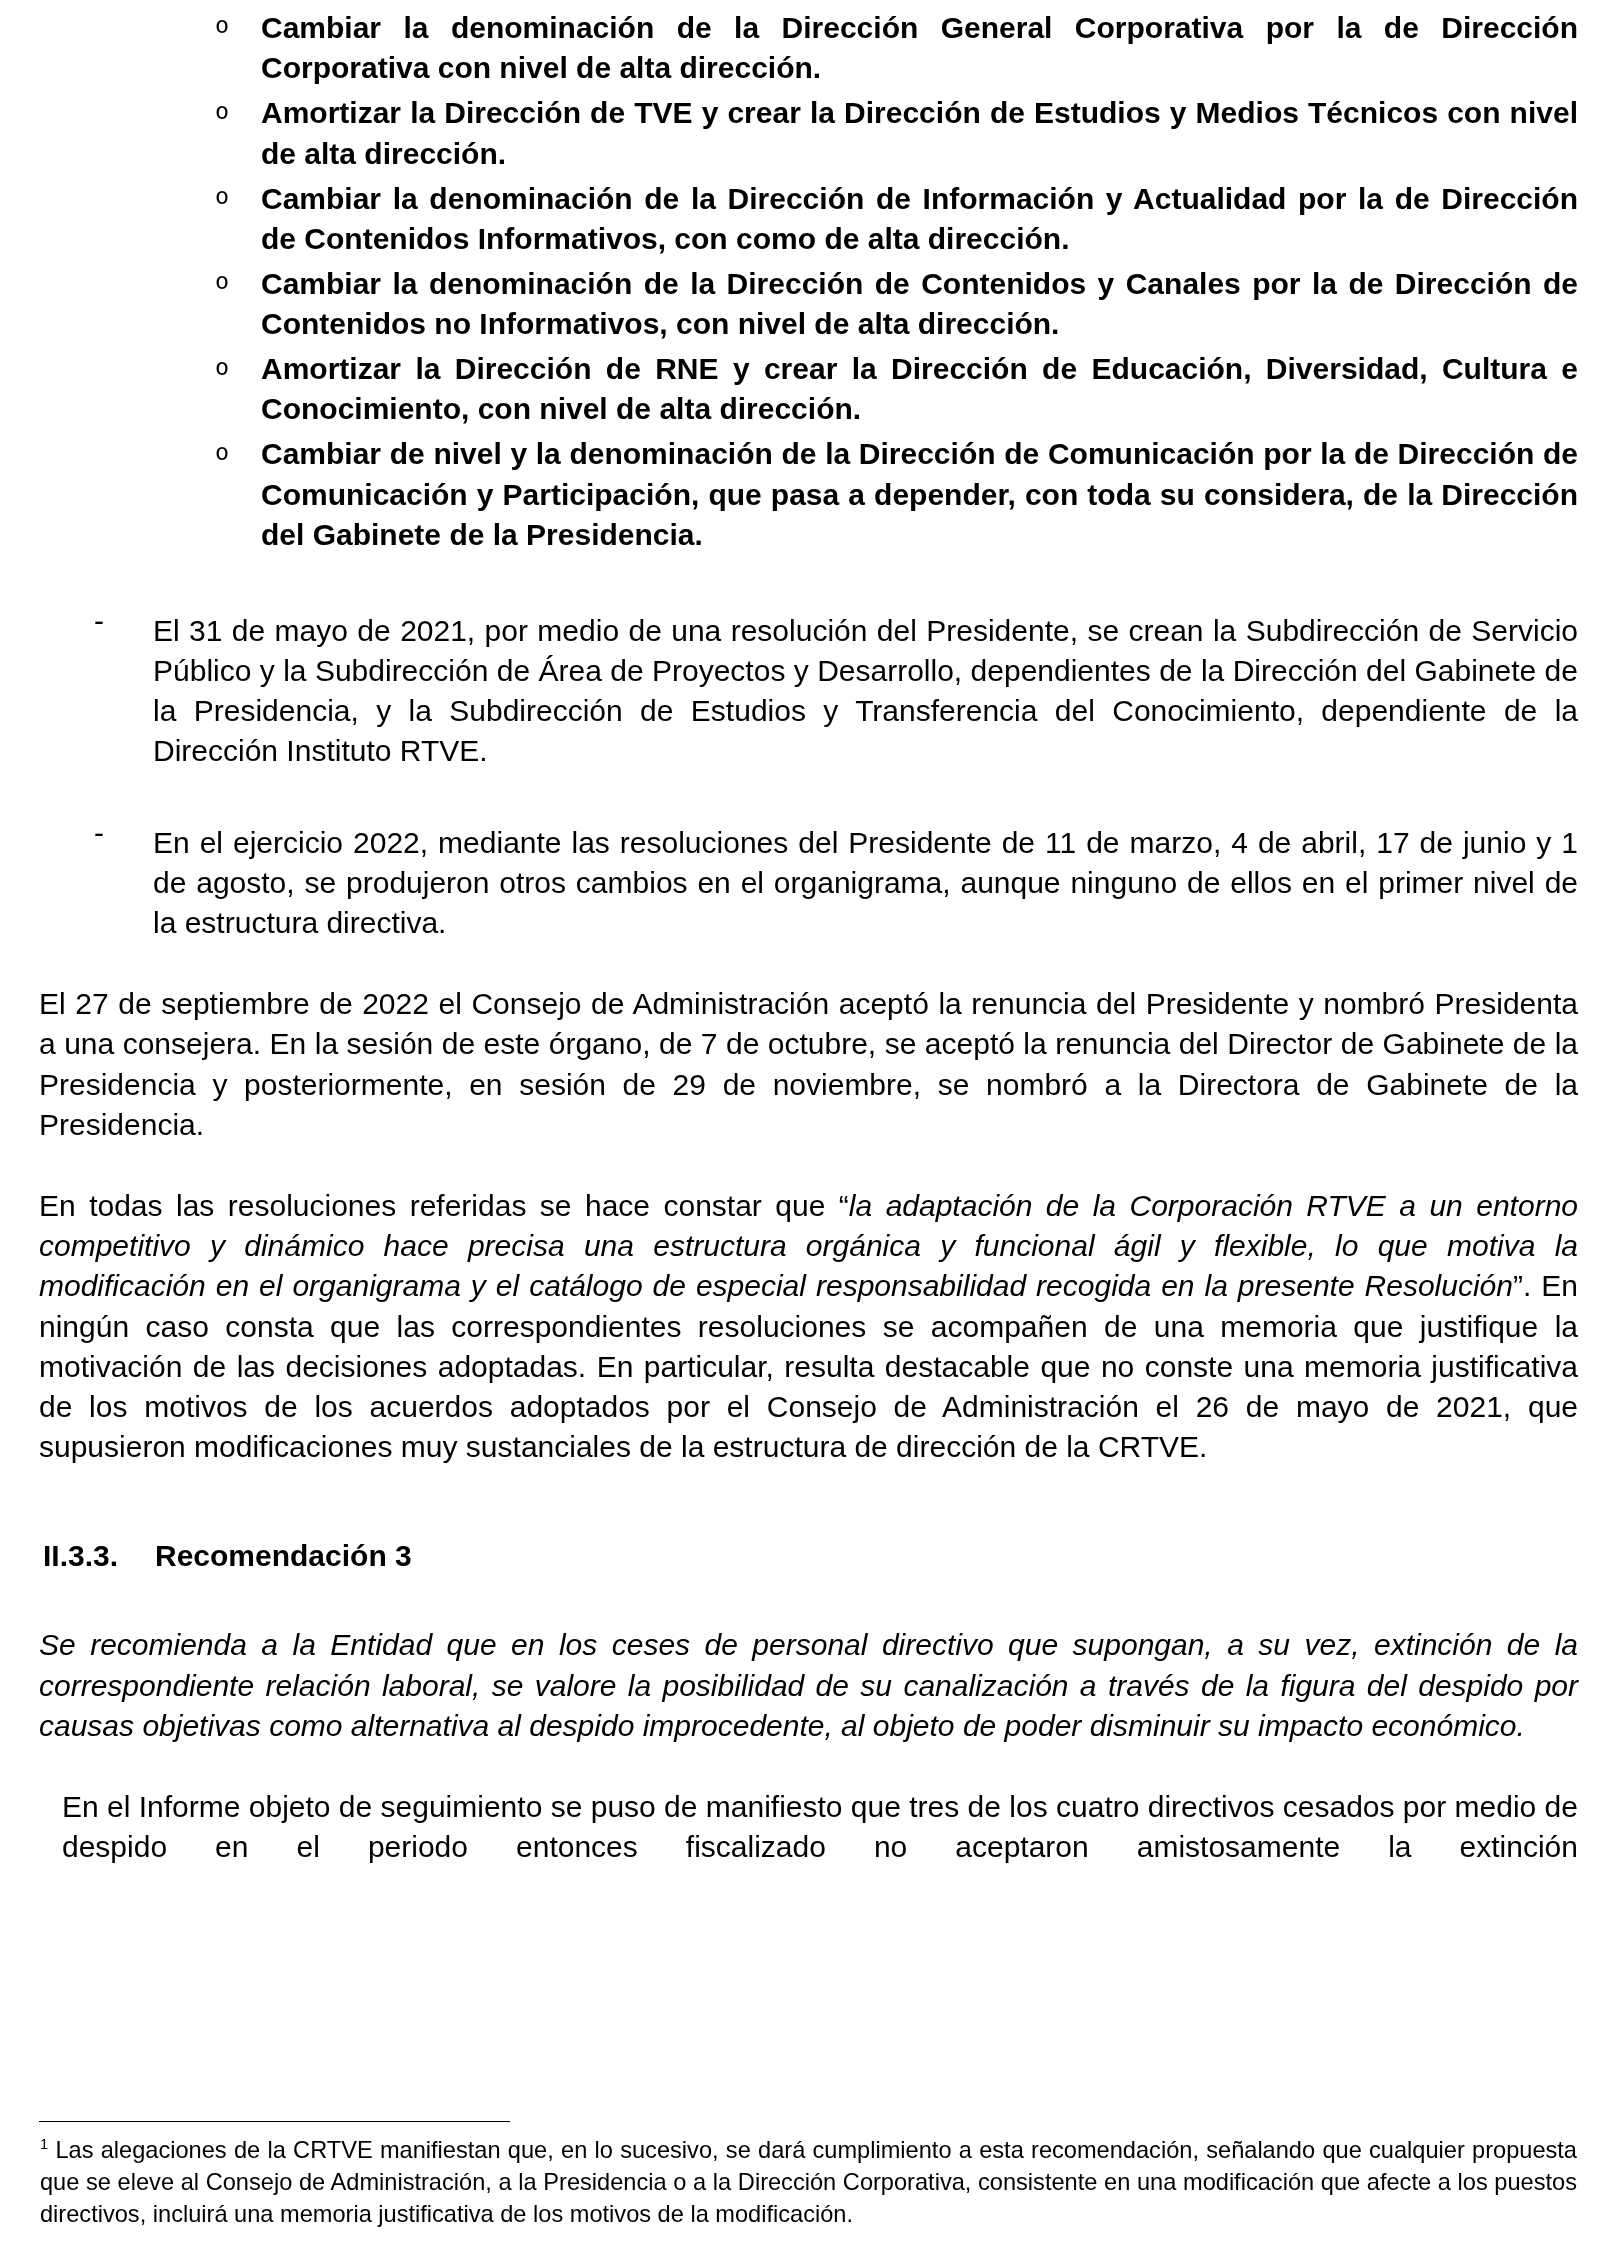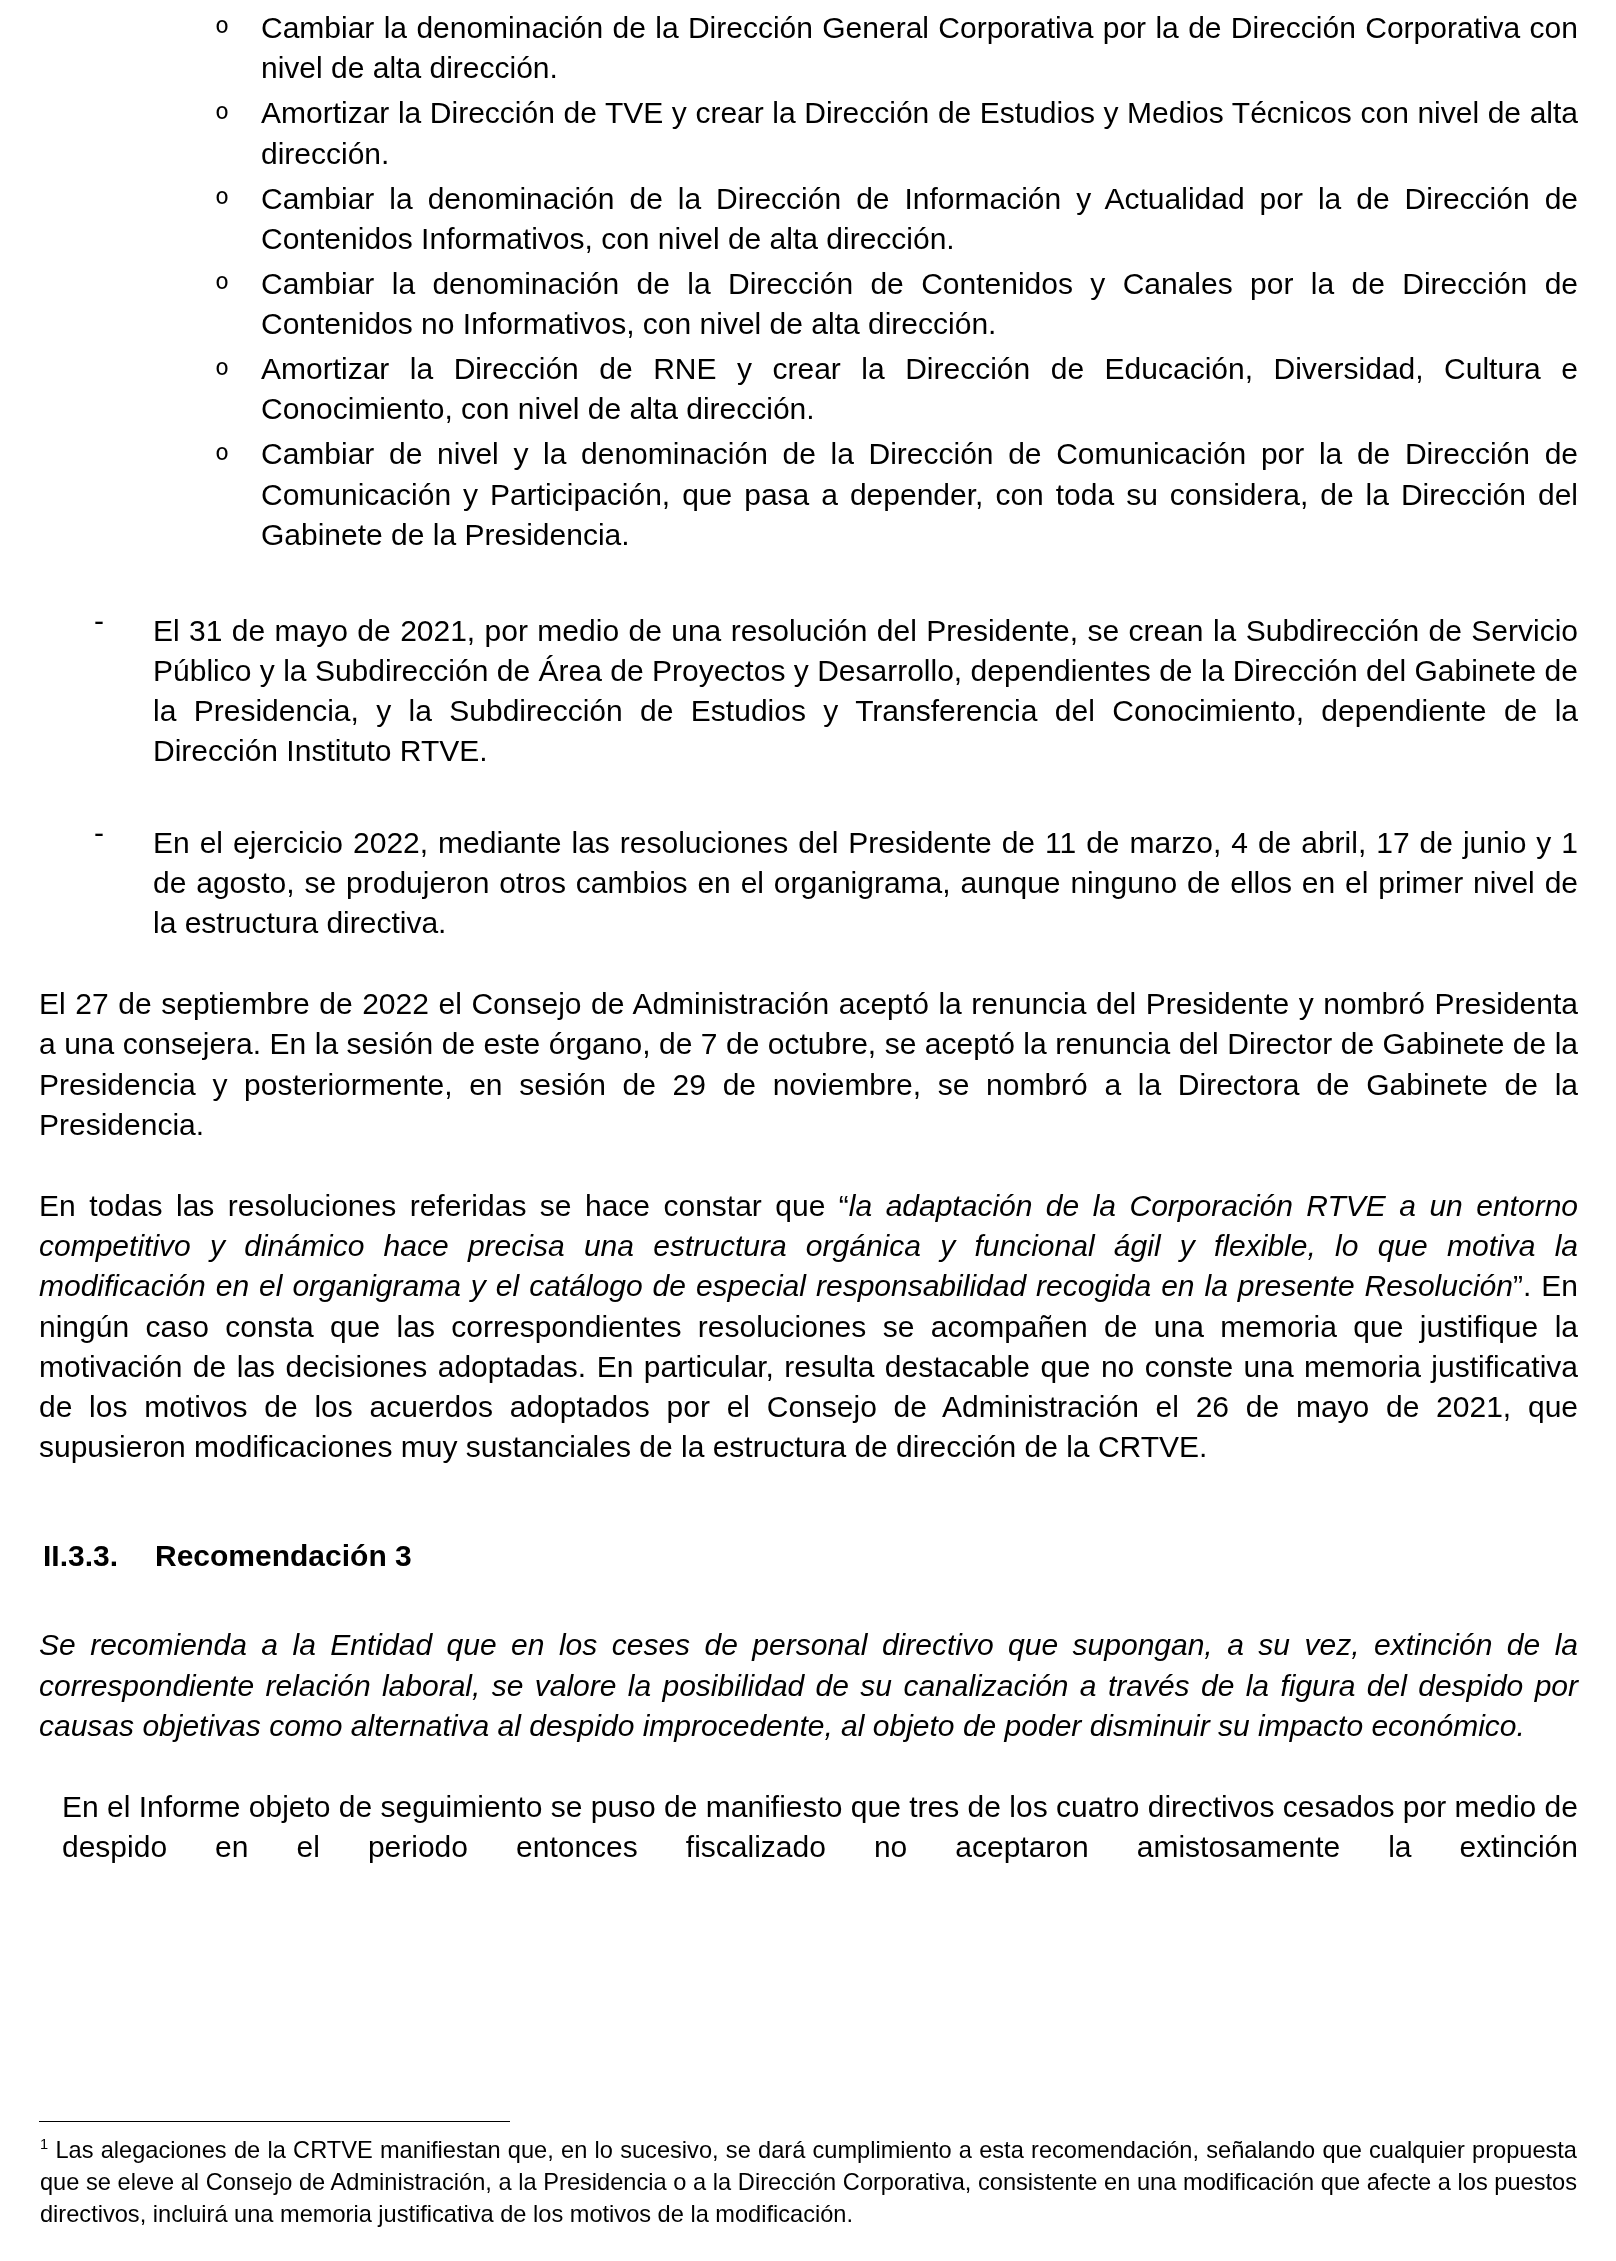--- a/index.html
+++ b/index.html
@@ -22,21 +22,21 @@
   }
 
   
   .o-item { display: flex; padding-left: 176px; margin: 0 0 4.9px 0; }
   .o-marker {
     flex: 0 0 46px;
     font-family: "DejaVu Sans Mono", monospace;
     font-size: 0.78em;
     padding-top: 2.4px;
   }
-  .o-text { flex: 1; }
+  .o-text { flex: 1; font-weight: bold; }
 
   
   .dash-item { display: flex; padding-left: 55px; margin: 41px 0 0 0; }
   .dash-marker { flex: 0 0 59px; }
   .dash-text { flex: 1; margin-top: 10px; }
 
   
   .para { margin: 41px 0 0 0; }
   .italic { font-style: italic; }
   .bold { font-weight: bold; }
@@ -67,21 +67,21 @@
     <div class="o-item">
       <span class="o-marker">o</span>
       <span class="o-text">Cambiar la denominación de la Dirección General Corporativa por la de Dirección Corporativa con nivel de alta dirección.</span>
     </div>
     <div class="o-item">
       <span class="o-marker">o</span>
       <span class="o-text">Amortizar la Dirección de TVE y crear la Dirección de Estudios y Medios Técnicos con nivel de alta dirección.</span>
     </div>
     <div class="o-item">
       <span class="o-marker">o</span>
-      <span class="o-text">Cambiar la denominación de la Dirección de Información y Actualidad por la de Dirección de Contenidos Informativos, con nivel de alta dirección.</span>
+      <span class="o-text">Cambiar la denominación de la Dirección de Información y Actualidad por la de Dirección de Contenidos Informativos, con como de alta dirección.</span>
     </div>
     <div class="o-item">
       <span class="o-marker">o</span>
       <span class="o-text">Cambiar la denominación de la Dirección de Contenidos y Canales por la de Dirección de Contenidos no Informativos, con nivel de alta dirección.</span>
     </div>
     <div class="o-item">
       <span class="o-marker">o</span>
       <span class="o-text">Amortizar la Dirección de RNE y crear la Dirección de Educación, Diversidad, Cultura e Conocimiento, con nivel de alta dirección.</span>
     </div>
     <div class="o-item">

